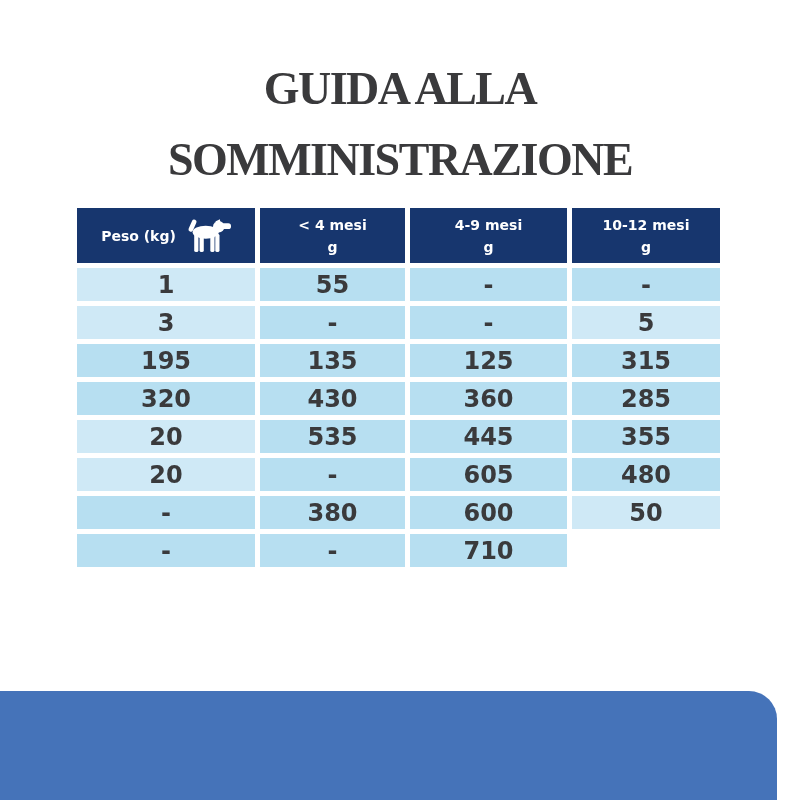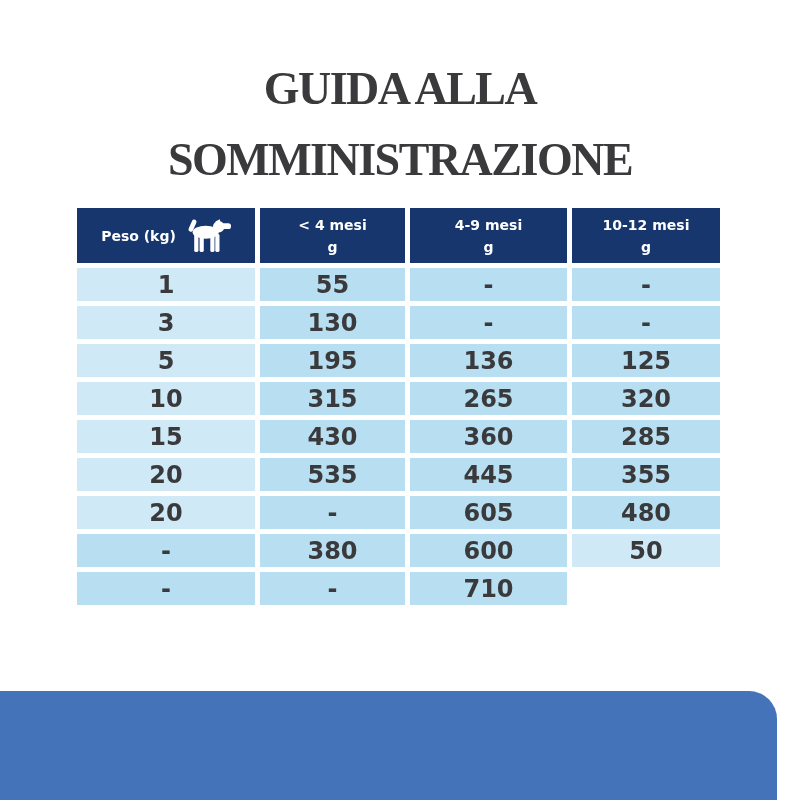--- a/index.html
+++ b/index.html
@@ -81,32 +81,28 @@
     <div class="hcell">4-9 mesi
 g</div>
     <div class="hcell">10-12 mesi
 g</div>
 
   <div class="cell peso">1</div>
       <div class="cell data">55</div>
       <div class="cell data">-</div>
       <div class="cell data">-</div>
       <div class="cell peso">3</div>
-      <div class="cell data">130</div>
       <div class="cell data">-</div>
       <div class="cell data">-</div>
       <div class="cell peso">5</div>
       <div class="cell data">195</div>
-      <div class="cell data">136</div>
+      <div class="cell data">135</div>
       <div class="cell data">125</div>
-      <div class="cell peso">10</div>
       <div class="cell data">315</div>
-      <div class="cell data">265</div>
       <div class="cell data">320</div>
-      <div class="cell peso">15</div>
       <div class="cell data">430</div>
       <div class="cell data">360</div>
       <div class="cell data">285</div>
       <div class="cell peso">20</div>
       <div class="cell data">535</div>
       <div class="cell data">445</div>
       <div class="cell data">355</div>
       <div class="cell peso">20</div>
       <div class="cell data">-</div>
       <div class="cell data">605</div>

